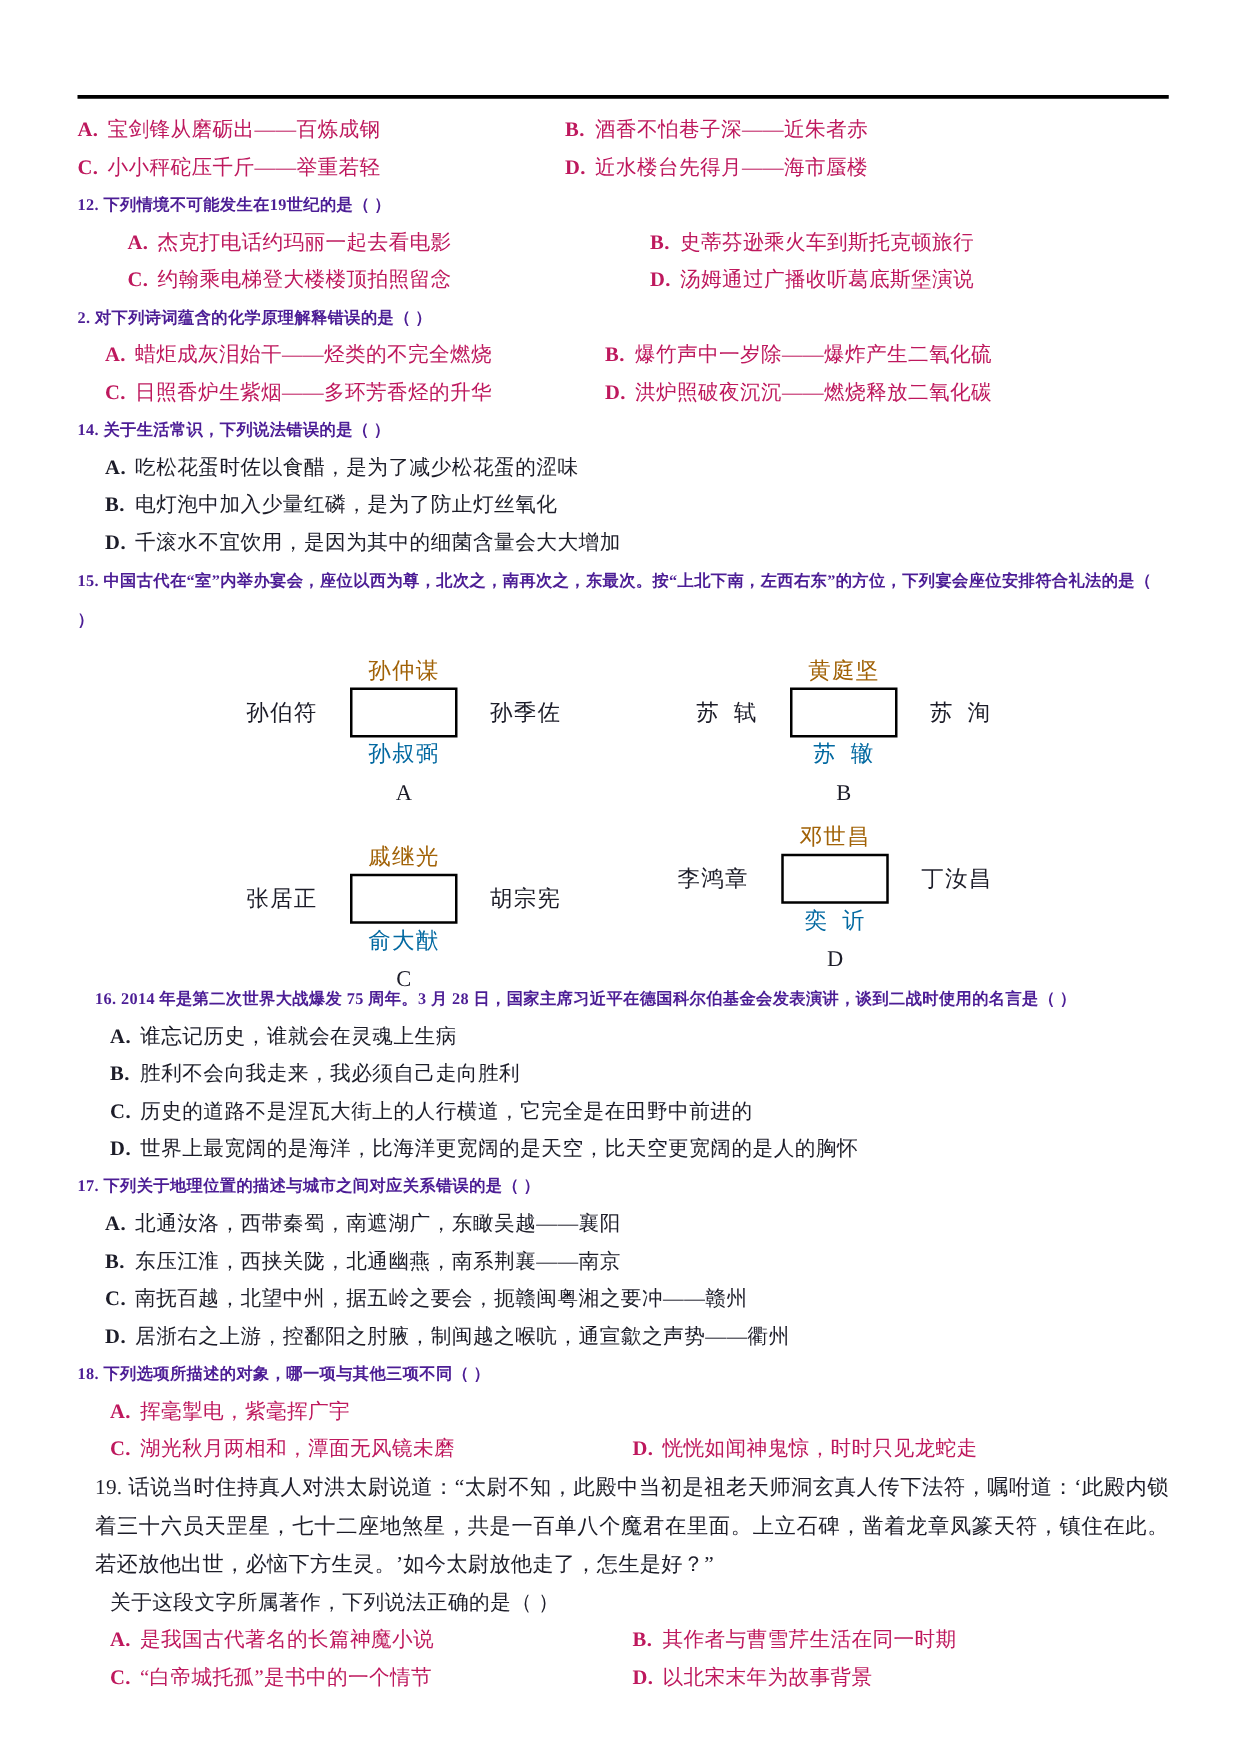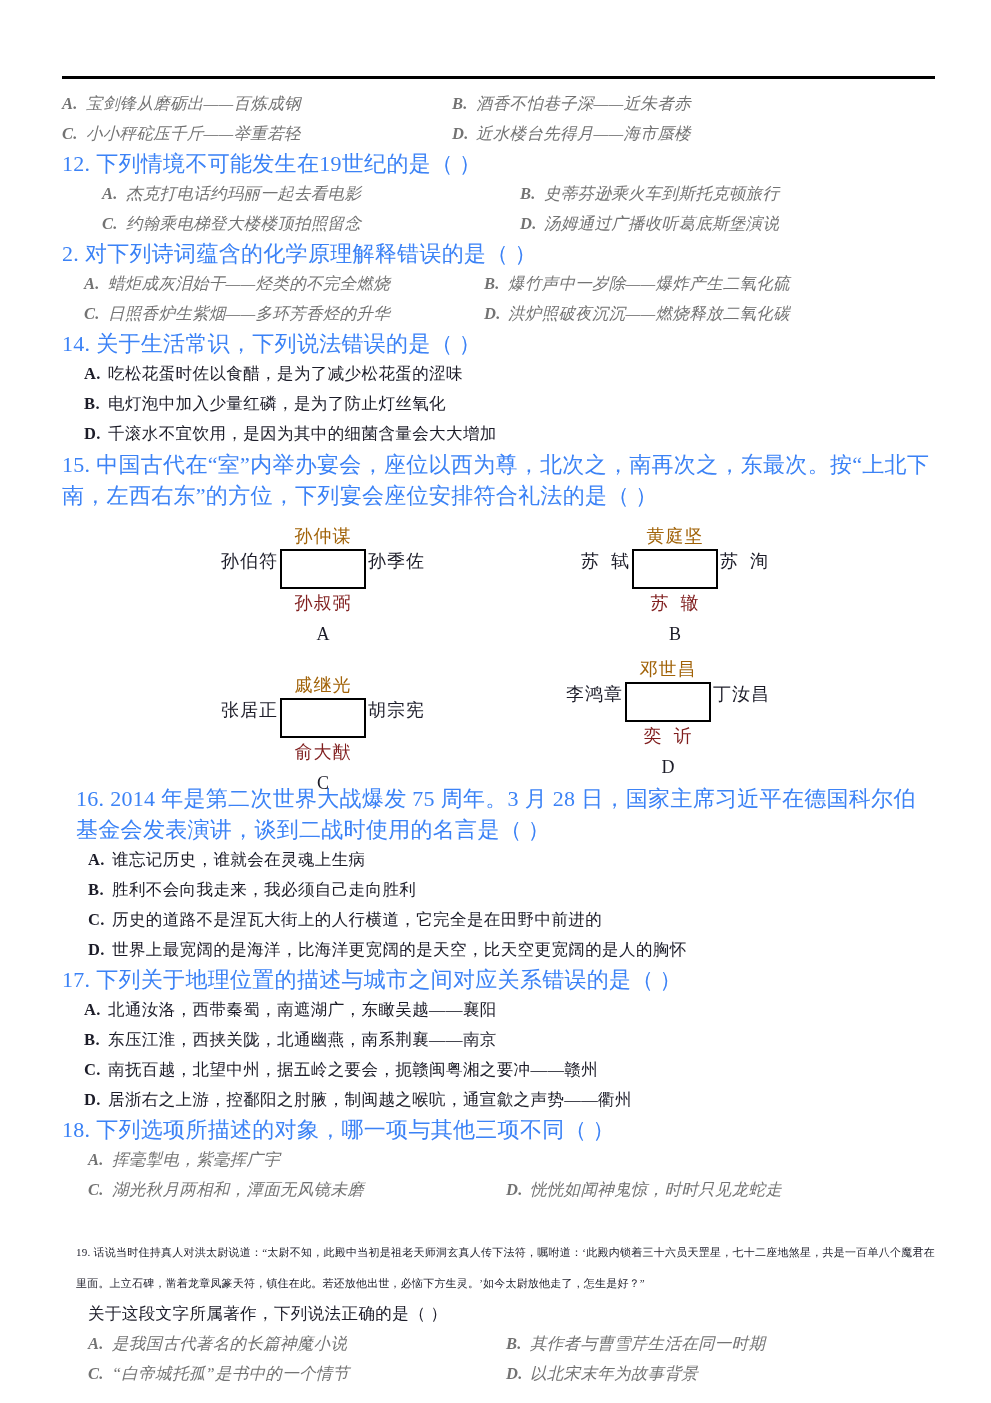--- a/index.html
+++ b/index.html
@@ -36,41 +36,40 @@
 
   
   .qline {
     font-size: 16.5px;
     line-height: 30px;
     letter-spacing: 0.4px;
     color: #1c1c28;
     white-space: nowrap;
   }
   .qstem {
-    font-size: 22px;
+    font-size: 13px;
     line-height: 30px;
     letter-spacing: 0.3px;
-    font-weight: 400;
-    color: #3b82f6;
+    font-weight: 700;
+    color: #4c1d95;
   }
   .qstem-wrap {
     white-space: normal;
     line-height: 31px;
   }
   .indent-stem { padding-left: 14px; }
   .indent-opt  { padding-left: 40px; }
 
   
   .optrow {
     display: flex;
     font-size: 16.5px;
     line-height: 30px;
     letter-spacing: 0.3px;
-    color: #737373;
-    font-style: italic;
+    color: #be185d;
   }
   .optrow .col-a { width: 390px; flex: 0 0 390px; }
   .optrow .col-b { flex: 1 1 auto; }
 
   .optrow.wide .col-a { width: 418px; flex: 0 0 418px; }
   .optrow.wide2 .col-a { width: 400px; flex: 0 0 400px; }
 
   .opt-label { display: inline-block; min-width: 24px; font-weight: 600; }
 
   
@@ -91,22 +90,24 @@
 
   .seat-north {
     font-size: 18px;
     line-height: 22px;
     letter-spacing: 1px;
     color: #a16207;
     margin-bottom: 2px;
   }
   .seat-middle {
     display: flex;
+    align-items: center;
     justify-content: center;
     height: 42px;
+    gap: 24px;
   }
   .seat-west, .seat-east {
     font-size: 18px;
     letter-spacing: 1px;
     color: #1c1c28;
     white-space: pre;
   }
   .seat-west { text-align: right; }
   .seat-east { text-align: left; }
   .seat-box {
@@ -114,38 +115,37 @@
     height: 40px;
     border: 2.5px solid #000000;
     background: #ffffff;
     margin: 0 2px;
     box-sizing: border-box;
   }
   .seat-south {
     font-size: 18px;
     line-height: 24px;
     letter-spacing: 1px;
-    color: #7f1d1d;
+    color: #0369a1;
     white-space: pre;
   }
   .seat-letter {
     font-size: 18px;
     line-height: 30px;
     margin-top: 4px;
     color: #1c1c28;
     font-family: "Liberation Serif", serif;
   }
 
   .para {
-    font-size: 11px;
+    font-size: 17px;
     line-height: 31px;
     letter-spacing: 0.2px;
     color: #1c1c28;
     text-align: justify;
-    margin-top: 32px;
   }
 </style>
 </head>
 <body>
 
 <div class="page">
   <div class="content">
 
     <div class="top-rule"></div>
 

